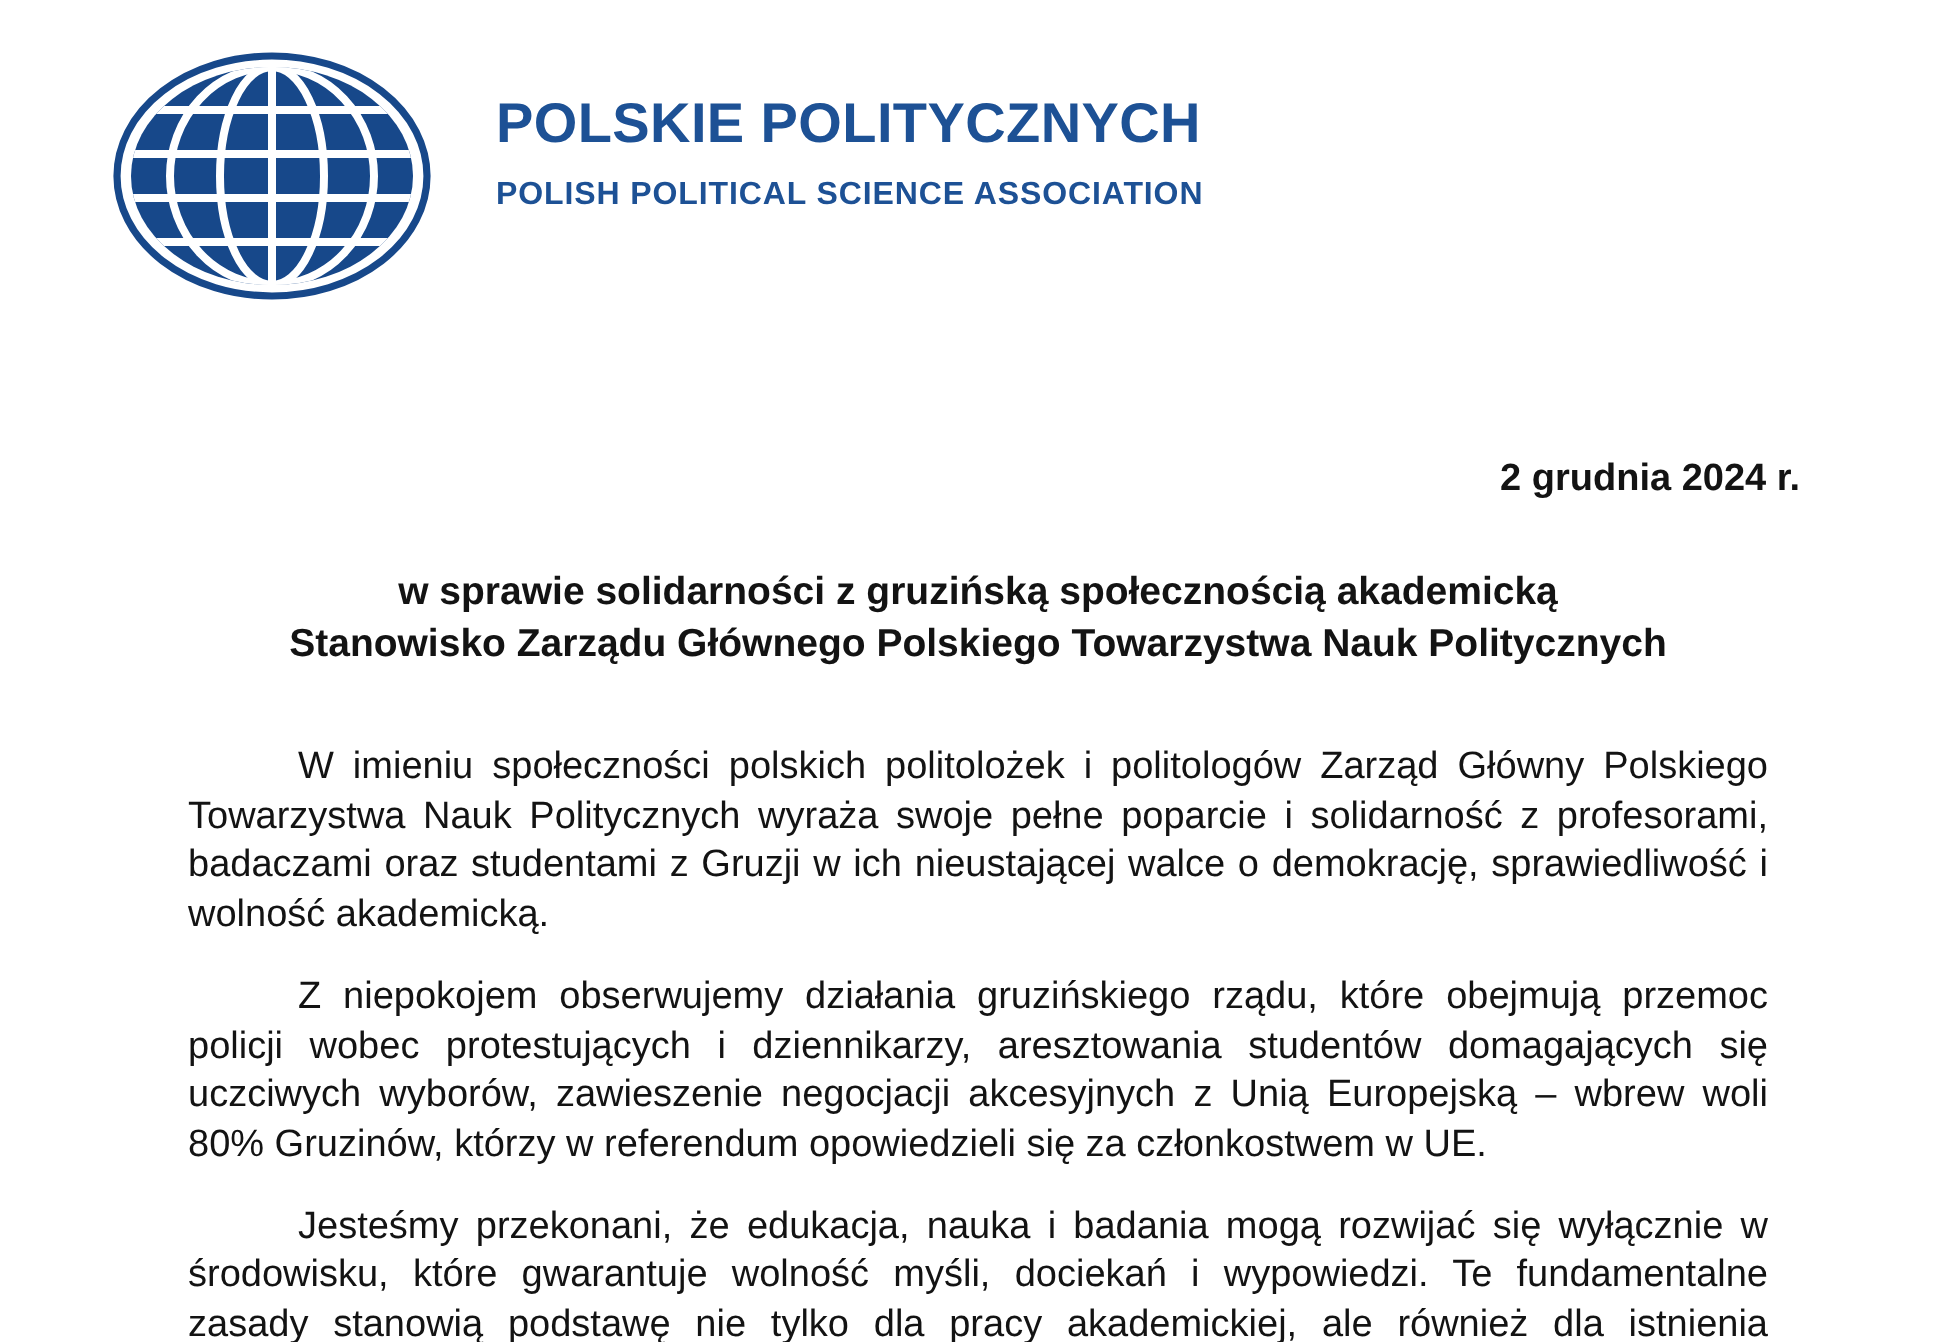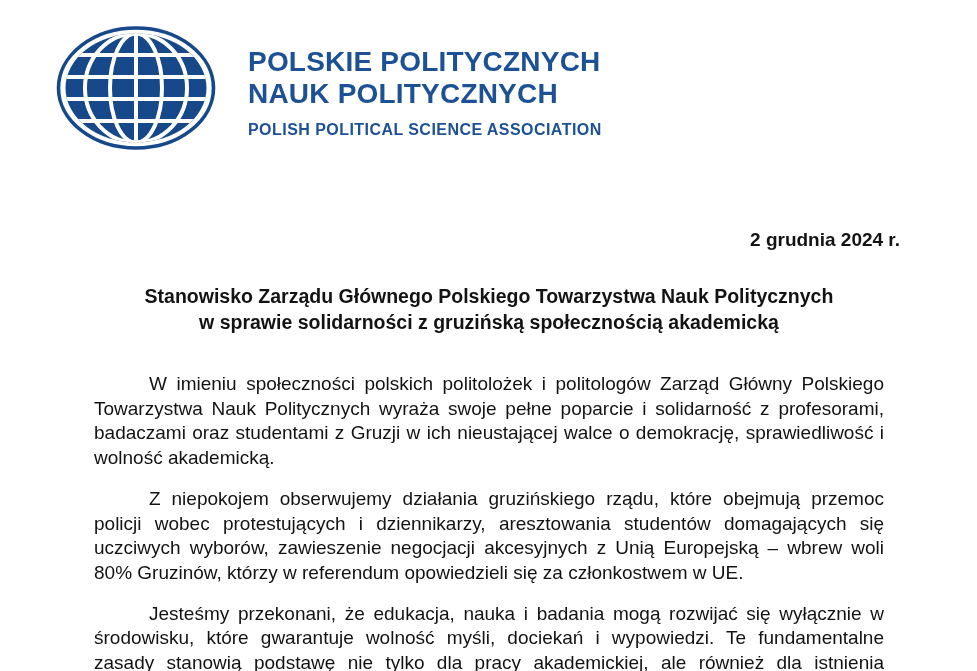--- a/index.html
+++ b/index.html
@@ -104,29 +104,28 @@
       <ellipse cx="80" cy="62" rx="51" ry="54.5"></ellipse>
       <line x1="5" y1="29" x2="155" y2="29"></line>
       <line x1="5" y1="51" x2="155" y2="51"></line>
       <line x1="5" y1="73" x2="155" y2="73"></line>
       <line x1="5" y1="95" x2="155" y2="95"></line>
     </g>
   </svg>
 
   <div class="org-block">
     <div class="org-line">POLSKIE POLITYCZNYCH</div>
-    <div class="org-line">NAUK POLITYCZNYCH</div>
     <div class="org-sub">POLISH POLITICAL SCIENCE ASSOCIATION</div>
   </div>
 
   <div class="date">2 grudnia 2024 r.</div>
 
   <div class="doc-title">
+    <div>w sprawie solidarności z gruzińską społecznością akademicką</div>
     <div>Stanowisko Zarządu Głównego Polskiego Towarzystwa Nauk Politycznych</div>
-    <div>w sprawie solidarności z gruzińską społecznością akademicką</div>
   </div>
 
   <div class="body-text">
     <p>W imieniu społeczności polskich politolożek i politologów Zarząd Główny Polskiego Towarzystwa Nauk Politycznych wyraża swoje pełne poparcie i solidarność z profesorami, badaczami oraz studentami z Gruzji w ich nieustającej walce o demokrację, sprawiedliwość i wolność akademicką.</p>
     <p>Z niepokojem obserwujemy działania gruzińskiego rządu, które obejmują przemoc policji wobec protestujących i dziennikarzy, aresztowania studentów domagających się uczciwych wyborów, zawieszenie negocjacji akcesyjnych z Unią Europejską – wbrew woli 80% Gruzinów, którzy w referendum opowiedzieli się za członkostwem w UE.</p>
     <p>Jesteśmy przekonani, że edukacja, nauka i badania mogą rozwijać się wyłącznie w środowisku, które gwarantuje wolność myśli, dociekań i wypowiedzi. Te fundamentalne zasady stanowią podstawę nie tylko dla pracy akademickiej, ale również dla istnienia demokratycznych społeczeństw. Tymczasem obecne działania gruzińskiego rządu, zagrażają tym wartościom, stawiając pod znakiem zapytania wolność akademicką, demokrację i suwerenność Gruzji.</p>
   </div>
 
 </div>
 

